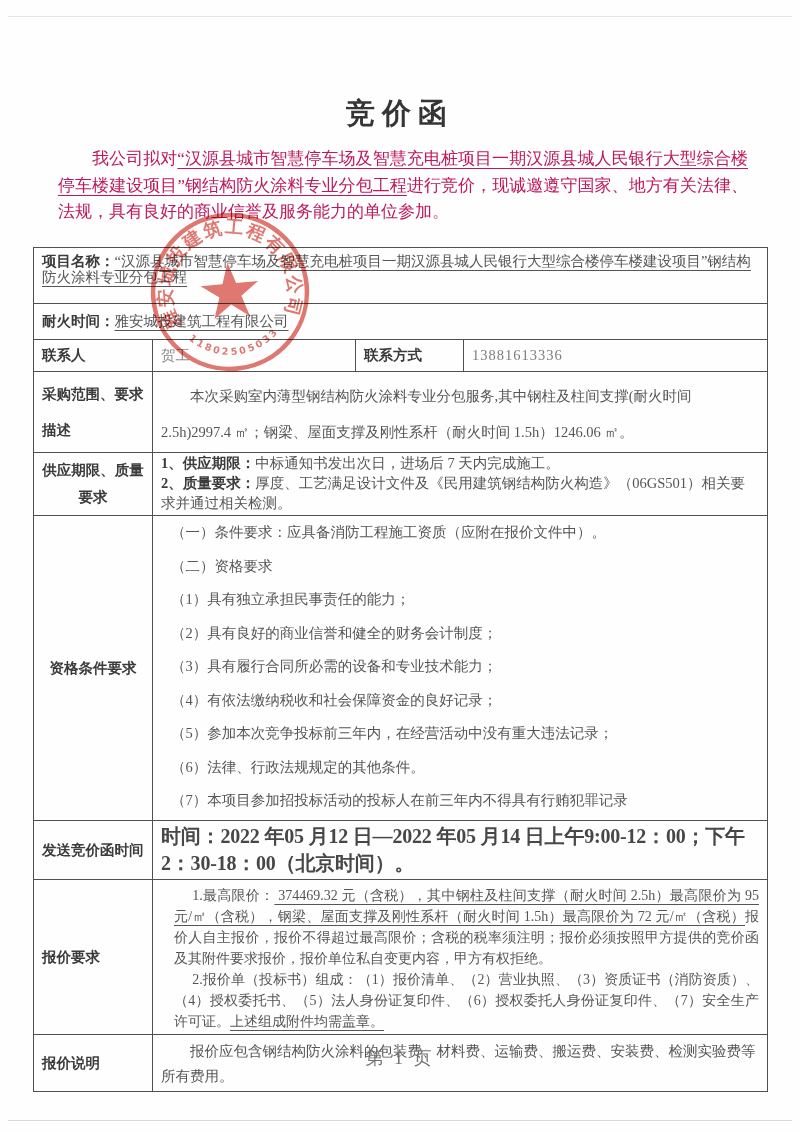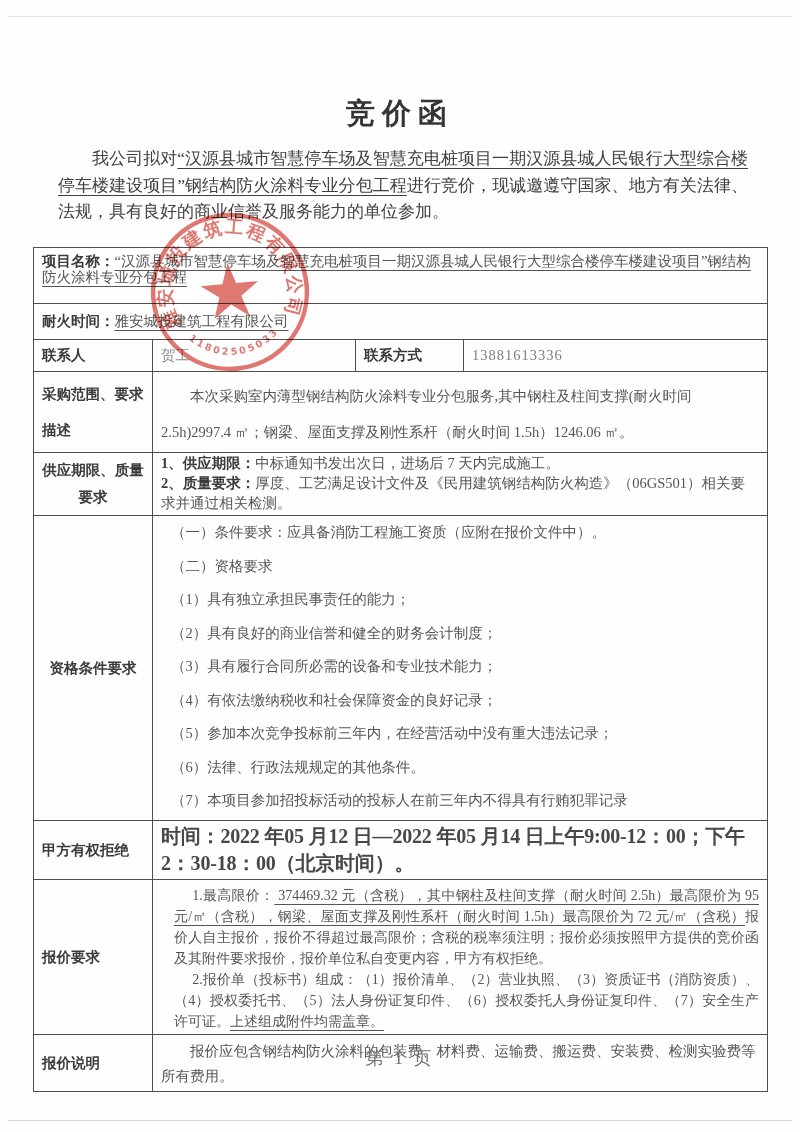--- a/index.html
+++ b/index.html
@@ -13,21 +13,21 @@
   .scanline.bottom { top:1120px; background:#d9d9d9; }
 
   .title {
     position:absolute; top:94px; left:0; width:100%; margin:0;
     text-align:center; font-size:29px; font-weight:bold;
     letter-spacing:7px; color:#353535;
   }
   .intro {
     position:absolute; left:58px; top:146px; width:690px; margin:0;
     font-size:17px; line-height:26.5px; text-align:justify;
-    text-indent:2em; color:#404040;
+    text-indent:2em; color:#be185d;
   }
   .u { text-decoration:underline; text-underline-offset:4px; text-decoration-thickness:1px; }
 
   table.doc {
     position:absolute; left:33px; top:247px; width:734px;
     border-collapse:collapse; table-layout:fixed;
     font-size:14.5px; color:#555;
   }
   table.doc td { border:1.6px solid #4f4f4f; padding:2px 8px; vertical-align:middle; overflow:hidden; }
   .lbl { font-weight:bold; color:#3b3b3b; }
@@ -119,21 +119,21 @@
               <div>（2）具有良好的商业信誉和健全的财务会计制度；</div>
               <div>（3）具有履行合同所必需的设备和专业技术能力；</div>
               <div>（4）有依法缴纳税收和社会保障资金的良好记录；</div>
               <div>（5）参加本次竞争投标前三年内，在经营活动中没有重大违法记录；</div>
               <div>（6）法律、行政法规规定的其他条件。</div>
               <div>（7）本项目参加招投标活动的投标人在前三年内不得具有行贿犯罪记录</div>
             </div>
       </td>
     </tr>
     <tr class="r7">
-      <td class="lblcell">甲方有权拒绝</td>
+      <td class="lblcell">发送竞价函时间</td>
       <td class="content" colspan="3">时间：2022 年05 月12 日—2022 年05 月14 日上午9:00-12：00；下午2：30-18：00（北京时间）。</td>
     </tr>
     <tr class="r8">
       <td class="lblcell">报价要求</td>
       <td class="content" colspan="3">
         <p><span>1.最高限价：</span><span class="u"> 374469.32 元（含税），其中钢柱及柱间支撑（耐火时间 2.5h）最高限价为 95 元/㎡（含税），钢梁、屋面支撑及刚性系杆（耐火时间 1.5h）最高限价为 72 元/㎡（含税）</span><span>报价人自主报价，报价不得超过最高限价；含税的税率须注明；报价必须按照甲方提供的竞价函及其附件要求报价，报价单位私自变更内容，甲方有权拒绝。</span></p>
         <p><span>2.报价单（投标书）组成：</span><span>（1）报价清单、（2）营业执照、（3）资质证书（消防资质）、（4）授权委托书、（5）法人身份证复印件、（6）授权委托人身份证复印件、（7）安全生产许可证。</span><span class="u">上述组成附件均需盖章。</span></p>
       </td>
     </tr>
     <tr class="r9">

